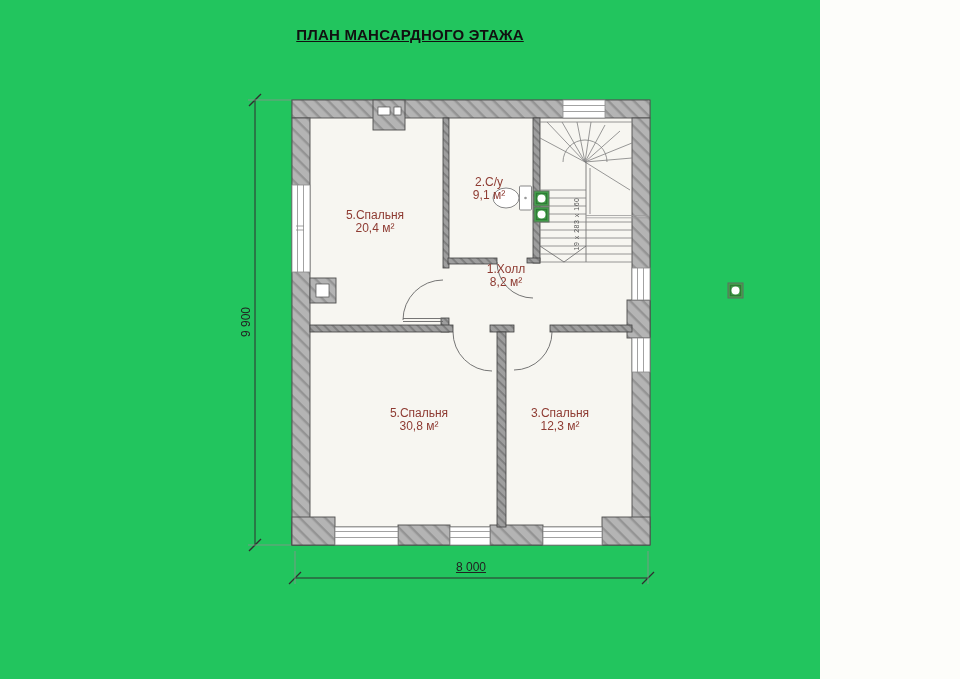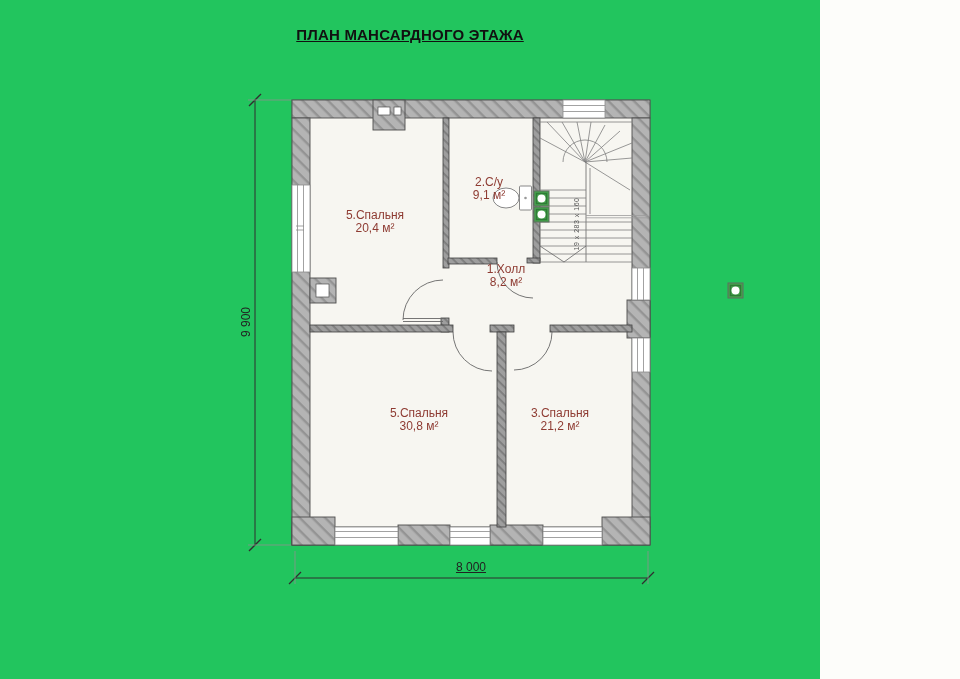--- a/index.html
+++ b/index.html
@@ -203,21 +203,21 @@
   <div class="room-label" style="left:506px;top:263px">
     <div>1.Холл</div>
     <div>8,2 м²</div>
   </div>
   <div class="room-label" style="left:419px;top:407px">
     <div>5.Спальня</div>
     <div>30,8 м²</div>
   </div>
   <div class="room-label" style="left:560px;top:407px">
     <div>3.Спальня</div>
-    <div>21,2 м²</div>
+    <div>12,3 м²</div>
   </div>
 
   <div class="stair-text">19 x 283 x 160</div>
 
   <div class="dim dim-v">9 900</div>
   <div class="dim dim-h">8 000</div>
 
 </div>
 
 </body></html>

